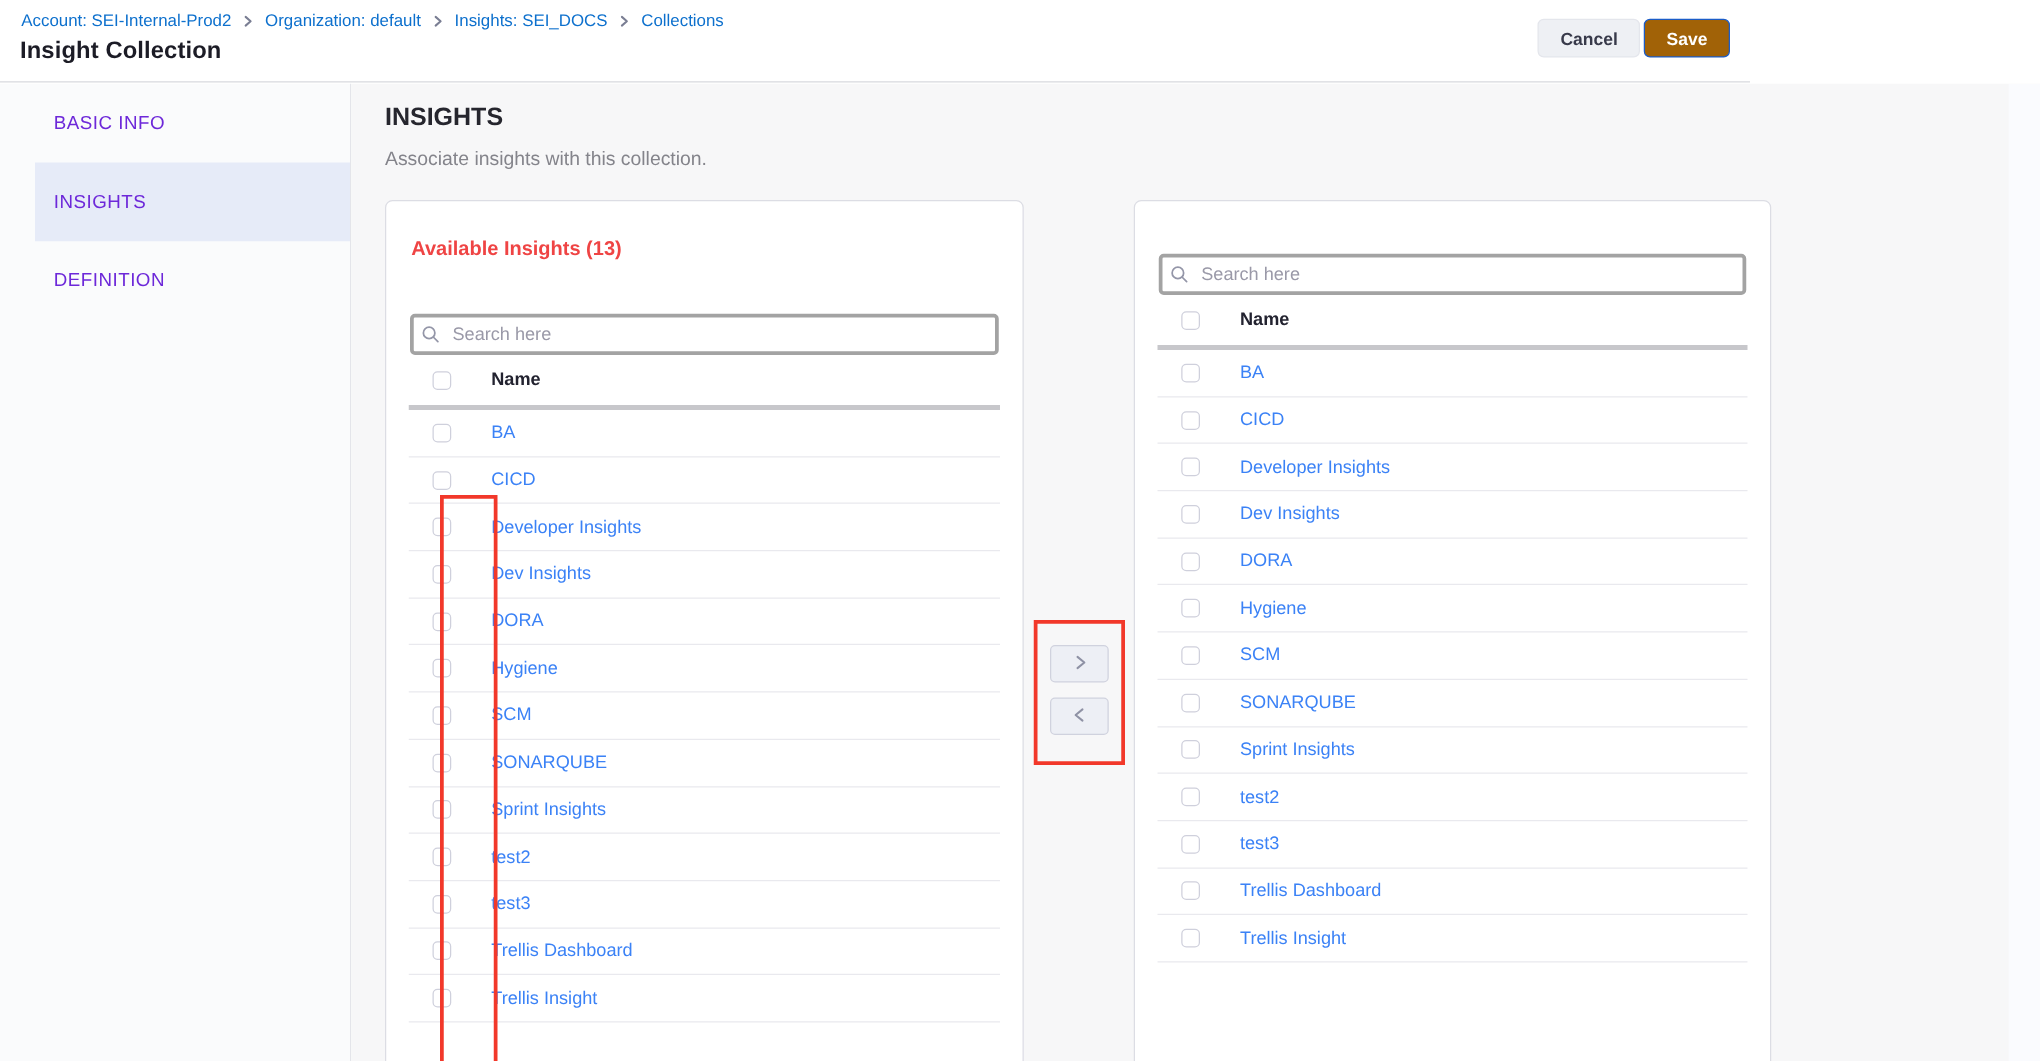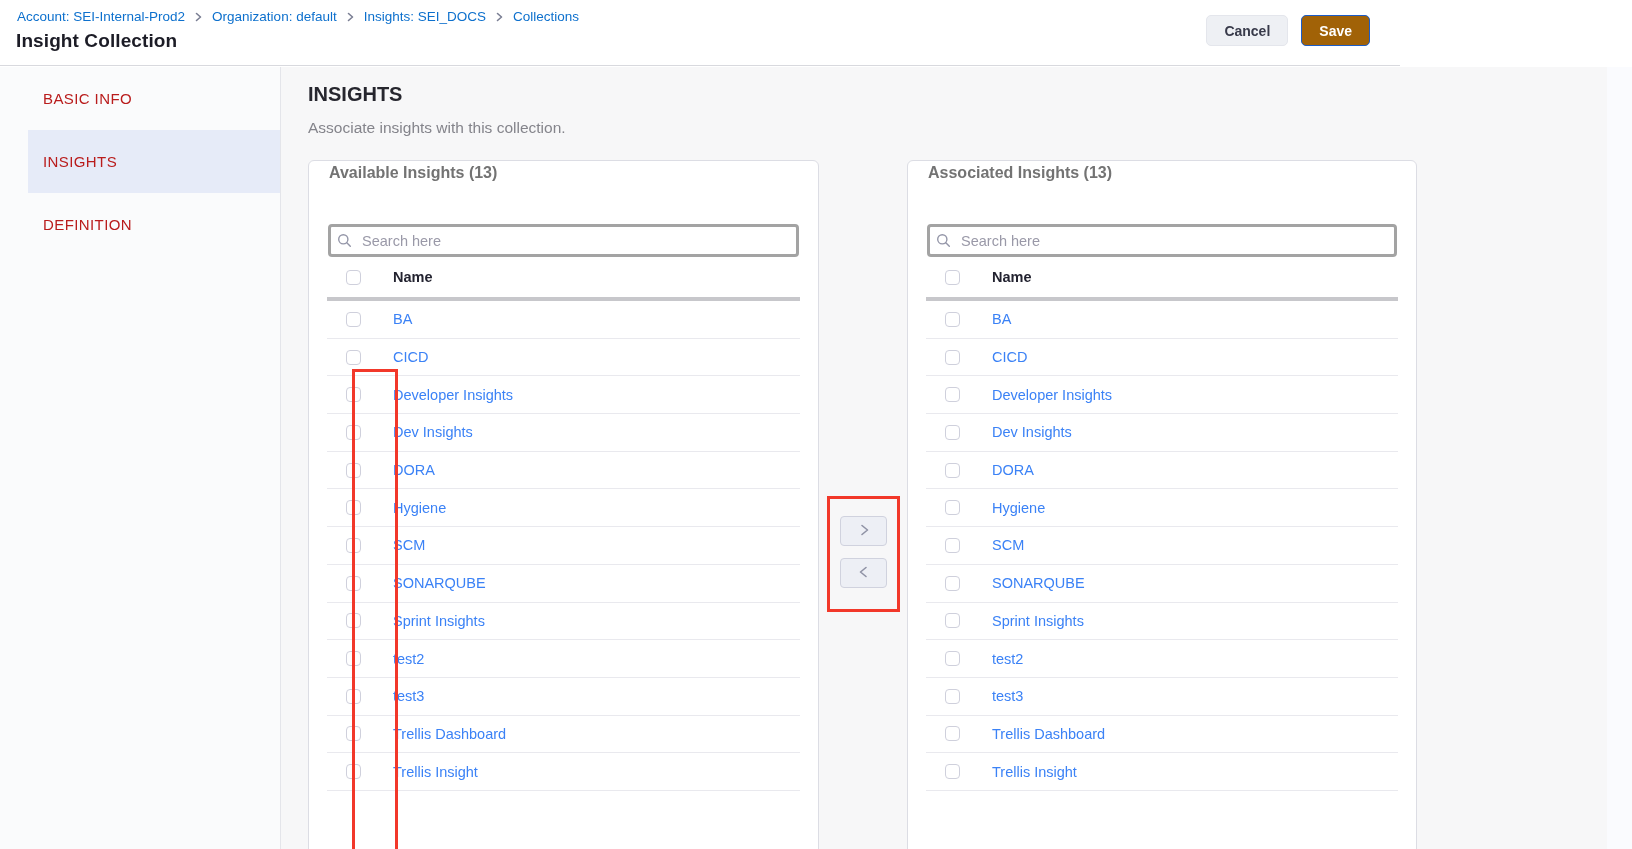--- a/index.html
+++ b/index.html
@@ -11,49 +11,49 @@
 
   
   .header { position:absolute; top:0; left:0; width:1400px; height:66px;
             background:#ffffff; border-bottom:1px solid #d8d9de; z-index:5; }
   .breadcrumb { position:absolute; left:17px; top:9px; font-size:13.5px;
                 display:flex; align-items:center; gap:9px; }
   .crumb { color:#0d70cd; text-decoration:none; cursor:pointer; }
   .crumb-sep { display:flex; align-items:center; }
   .page-title { position:absolute; left:16px; top:30px; font-size:19px;
                 font-weight:700; color:#1c1c26; letter-spacing:0.1px; }
-  .header-actions { position:absolute; right:30px; top:15px; display:flex; gap:13px; }
+  .header-actions { position:absolute; right:16px; top:15px; display:flex; gap:3px; }
   .btn { font-family:inherit; font-size:14px; font-weight:700; border-radius:5px;
          padding:8px 17px; cursor:pointer; line-height:1; height:31px; }
   .btn-cancel { background:#eef0f4; border:1px solid #e4e6ec; color:#383a4a; }
   .btn-save { background:#a16207; border:1px solid #1b5cc8; color:#ffffff;text-align:right; }
 
   
   .sidebar { position:absolute; top:67px; left:0; width:281px; height:782px;
              background:#fafbfc; border-right:1px solid #e4e5ea; }
   .side-item { height:63px; display:flex; align-items:center; padding-left:43px;
-               font-size:15px; color:#b91c1c; letter-spacing:0.4px; cursor:pointer; }
+               font-size:15px; color:#6d28d9; letter-spacing:0.4px; cursor:pointer; }
   .side-item.active { background:#e6ebf8; margin-left:28px; padding-left:15px; }
 
   
   .main { position:absolute; top:67px; left:281px; width:1351px; height:782px;
           background:#f7f7f8; overflow:hidden; }
   .main-heading { position:absolute; left:27px; top:16px; font-size:20px;
                   font-weight:600; color:#26262e; }
   .main-subheading { position:absolute; left:27px; top:52px; font-size:15.5px;
                      color:#84848b; }
   .scroll-strip { position:absolute; right:0; top:0; width:25px; height:782px;
                   background:#fafbfe; }
 
   
   .panel { position:absolute; top:93px; width:511px; height:780px;
            background:#ffffff; border:1px solid #dcdde4; border-radius:6px; }
   .panel-left  { left:27px; }
   .panel-right { left:626px; width:510px; }
-  .panel-title { margin:3px 20px 0; font-size:16px; font-weight:600; color:#737373; }
+  .panel-title { margin:30px 20px 0; font-size:16px; font-weight:600; color:#ef4444; }
   .search-wrap { position:relative; margin:42px 19px 0; }
   .search-input { width:100%; height:33px; border:3px solid #a3a3a3; border-radius:4px;
                   padding:0 10px 0 31px; font-family:inherit; font-size:14.5px;
                   color:#26262e; background:#ffffff; outline:none; }
   .search-input::placeholder { color:#9a99a8; }
   .search-icon { position:absolute; left:9px; top:9px; }
 
   .table { margin:0 18px; position:relative; }
   .thead { display:flex; align-items:center; height:40px; }
   .thead .ncell { font-weight:700; color:#232330; }
@@ -233,21 +233,20 @@
   <button class="transfer-btn transfer-left">
     <span>
       <svg width="14" height="14" viewBox="0 0 14 14">
           <polyline points="9,2.5 3.5,7 9,11.5" fill="none" stroke="#8f92a5" stroke-width="1.6" stroke-linecap="round" stroke-linejoin="round"></polyline>
         </svg>
     </span>
   </button>
   <div class="annot annot-transfer"></div>
 
   <div class="panel panel-right">
-    <div class="panel-title">Associated Insights (13)</div>
     <div class="search-wrap">
       <span class="search-icon">
         <svg width="15" height="15" viewBox="0 0 15 15">
             <circle cx="6.3" cy="6.3" r="4.6" fill="none" stroke="#9496a8" stroke-width="1.4"></circle>
             <line x1="9.8" y1="9.8" x2="13.3" y2="13.3" stroke="#9496a8" stroke-width="1.4" stroke-linecap="round"></line>
           </svg>
       </span>
       <input class="search-input" type="text" placeholder="Search here" style="">
     </div>
     <div class="table">

